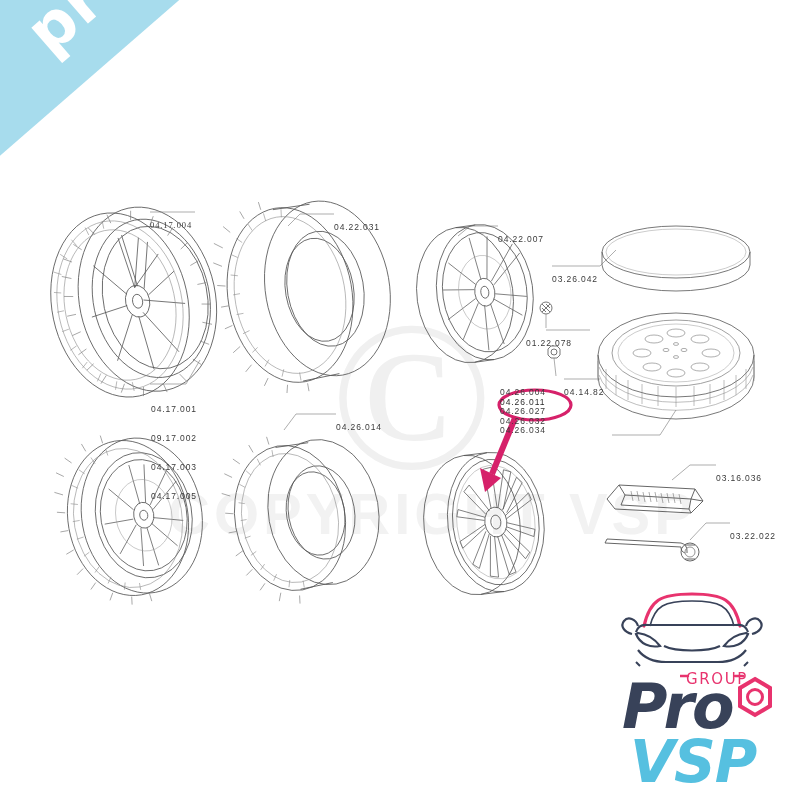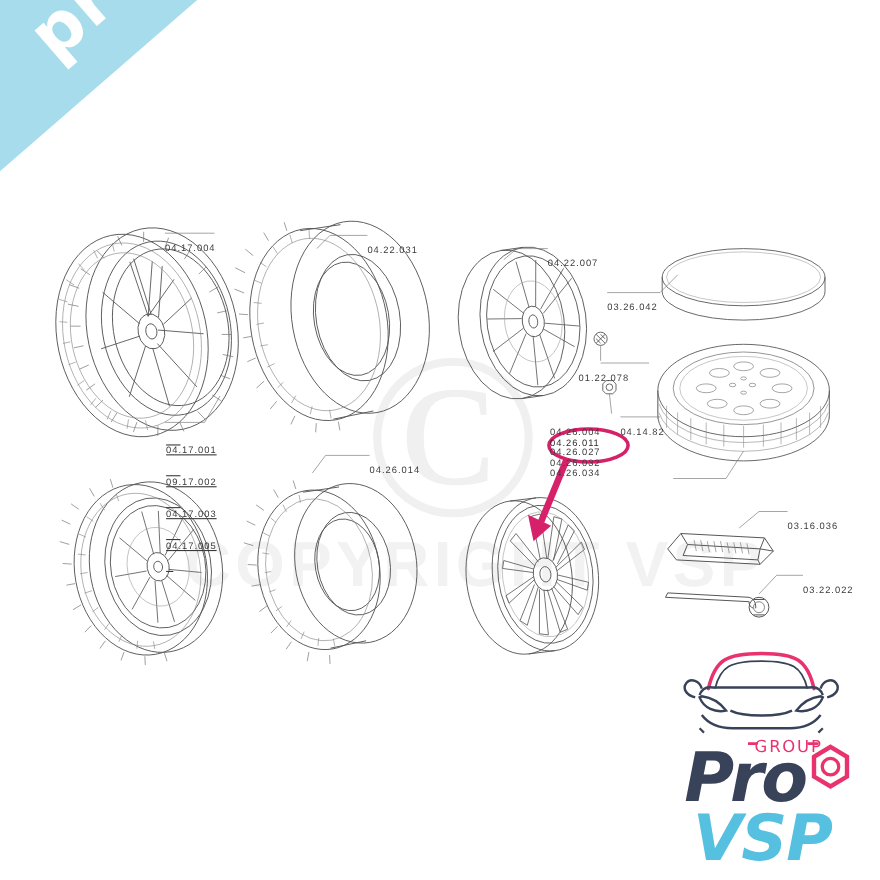--- a/index.html
+++ b/index.html
@@ -34,21 +34,21 @@
     font-size:58px; color:#f2f2f2; letter-spacing:4px; font-weight:bold;
     white-space:nowrap; pointer-events:none; user-select:none;
     font-family:"Liberation Sans", sans-serif;
   }
 
   
   .lbl{
     position:absolute; color:#3a3a3a; font-size:8.5px; letter-spacing:0.9px;
     white-space:pre; line-height:9.5px; font-family:"Liberation Sans", sans-serif;
   }
-  .lbl.stack{line-height:9.6px;text-decoration:underline;}
+  .lbl.stack{line-height:9.6px;}
 
   .svgwrap{position:absolute;left:0;top:0;width:800px;height:800px;pointer-events:none;}
 
   
   #callout{position:absolute;left:500px;top:388px;}
   #callout .clist{
     font-size:8.5px;color:#3a3a3a;letter-spacing:0.9px;line-height:9.6px;white-space:pre;
   }
   #callout .hl{color:#2b2b2b;}
 
@@ -421,21 +421,21 @@
       <ellipse cx="535" cy="405" rx="36" ry="15" fill="none" stroke="#d6216a" stroke-width="3.2"></ellipse>
       <path d="M515,418 L 492,474" stroke="#d6216a" stroke-width="6" fill="none"></path>
       <path d="M485,492 L 480,468 L 501,478 Z" fill="#d6216a"></path>
     </g>
   </svg>
 
   <div id="banner">
     <span class="btxt">pro-piece-vsp.com</span>
   </div>
 
-  <div class="lbl" style="left:150px; top:202px;">
+  <div class="lbl" style="left:150px; top:202px;font-family:Liberation Serif, serif;">
     <div>04.17.004</div>
   </div>
 
   <div class="lbl stack" style="left:151px; top:386px;">
     <div>04.17.001</div>
     <div>09.17.002</div>
     <div>04.17.003</div>
     <div>04.17.005</div>
   </div>
 

